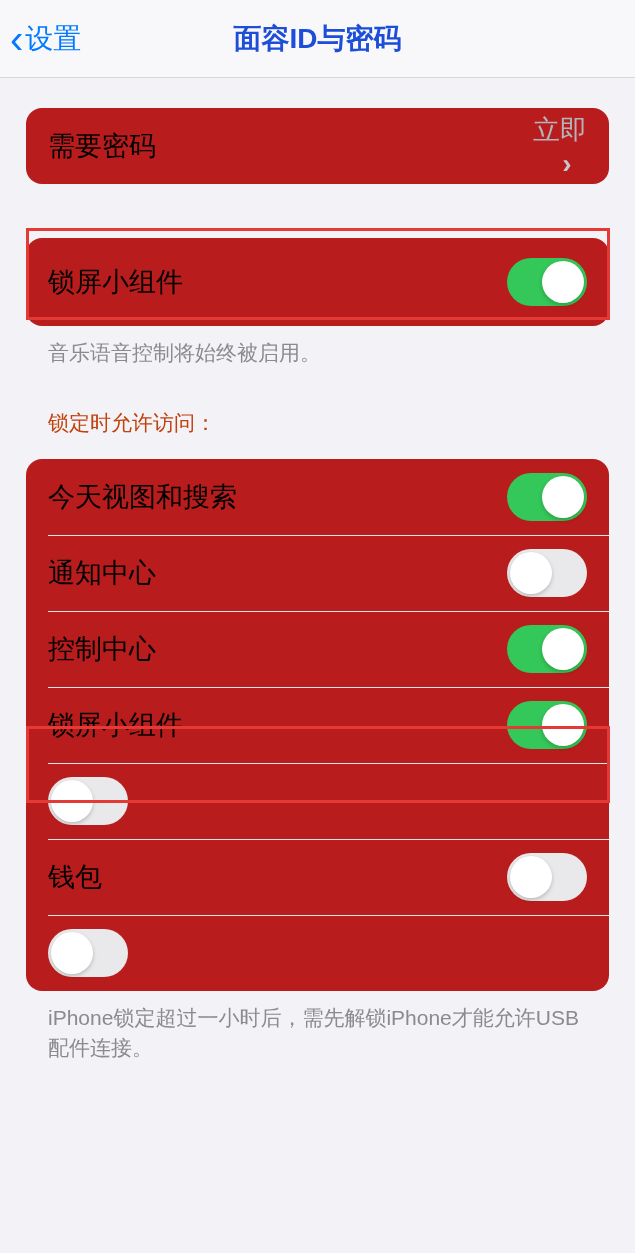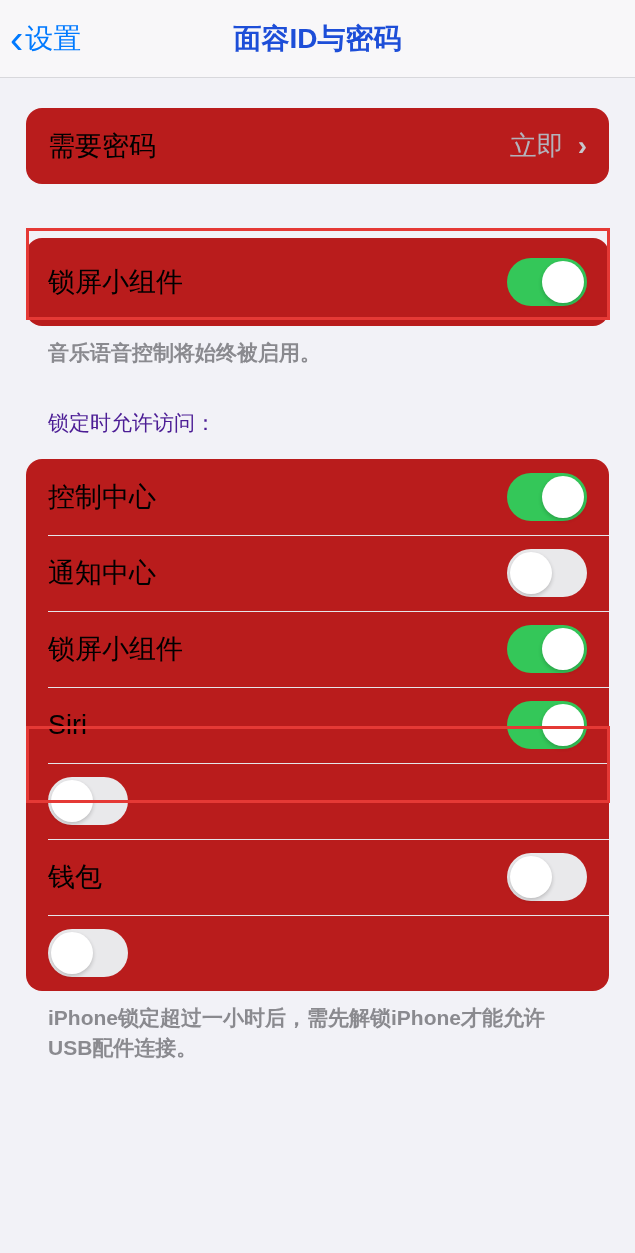--- a/index.html
+++ b/index.html
@@ -82,36 +82,36 @@
     }
     .row-label {
       font-size: 27px;
       color: #000;
     }
     .row-value {
       display: flex;
       align-items: center;
       color: #b3b3bb;
       font-size: 27px;
+      flex-direction: column;
     }
     .chevron-right {
       margin-left: 14px;
       color: #c7c7cc;
       font-size: 28px;
       font-weight: 600;
     }
     .footer-note {
       color: #8a8a8f;
       font-size: 21px;
       padding: 12px 22px 0 22px;
       line-height: 1.4;
-      font-weight: bold;
     }
     .section-header {
-      color: #4c1d95;
+      color: #c2410c;
       font-size: 21px;
       padding: 42px 22px 10px 22px;
     }
     .toggle {
       width: 80px;
       height: 48px;
       border-radius: 24px;
       position: relative;
       flex-shrink: 0;
     }
@@ -192,44 +192,44 @@
           <div class="toggle-knob"></div>
         </div>
       </div>
     </div>
     <div class="footer-note">音乐语音控制将始终被启用。</div>
 
     <div class="section-header">锁定时允许访问：</div>
 
     <div class="group mt-small" id="lock-access-group">
         <div class="row">
+          <span class="row-label">今天视图和搜索</span>
+          <div class="toggle on">
+            <div class="toggle-knob"></div>
+          </div>
+        </div>
+        <div class="row">
+          <span class="row-label">通知中心</span>
+          <div class="toggle off">
+            <div class="toggle-knob"></div>
+          </div>
+        </div>
+        <div class="row">
           <span class="row-label">控制中心</span>
           <div class="toggle on">
             <div class="toggle-knob"></div>
           </div>
         </div>
         <div class="row">
-          <span class="row-label">通知中心</span>
-          <div class="toggle off">
-            <div class="toggle-knob"></div>
-          </div>
-        </div>
-        <div class="row">
           <span class="row-label">锁屏小组件</span>
           <div class="toggle on">
             <div class="toggle-knob"></div>
           </div>
         </div>
         <div class="row">
-          <span class="row-label">Siri</span>
-          <div class="toggle on">
-            <div class="toggle-knob"></div>
-          </div>
-        </div>
-        <div class="row">
           <div class="toggle off">
             <div class="toggle-knob"></div>
           </div>
         </div>
         <div class="row">
           <span class="row-label">钱包</span>
           <div class="toggle off">
             <div class="toggle-knob"></div>
           </div>
         </div>

